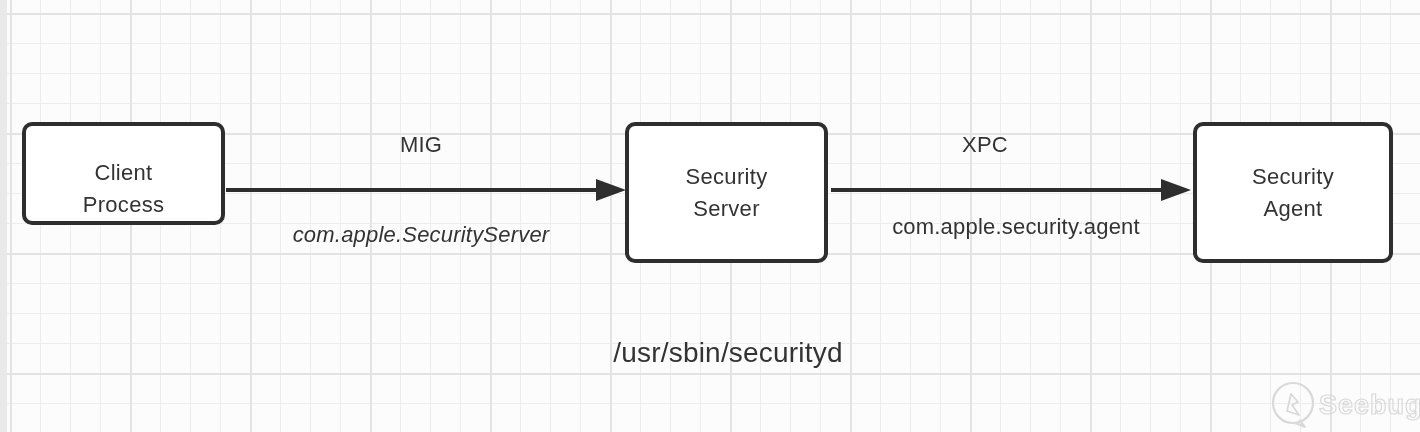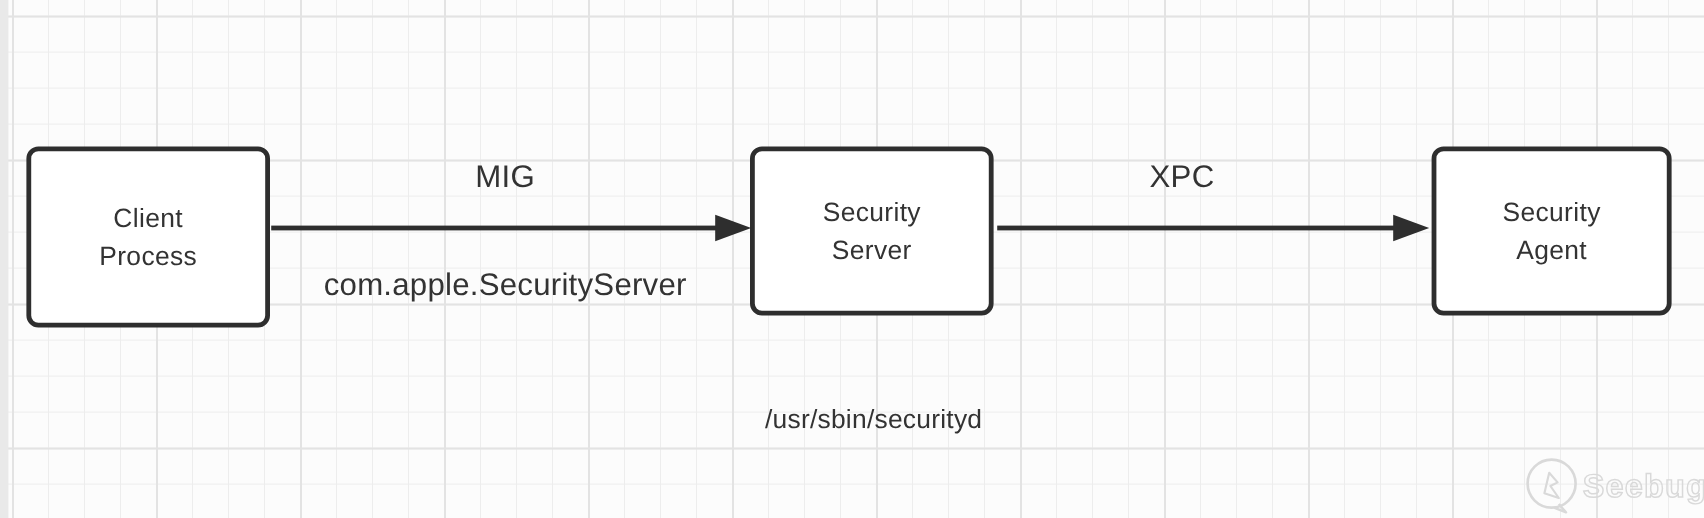--- a/index.html
+++ b/index.html
@@ -38,21 +38,21 @@
     justify-content: center;
     text-align: center;
   }
   .node-label {
     white-space: pre-line;
     font-size: 22px;
     line-height: 32px;
     color: #333333;
     letter-spacing: 0.3px;
   }
-  .node1 { left: 22px;   top: 122px; width: 203px; height: 151px; }
+  .node1 { left: 22px;   top: 122px; width: 203px; height: 103px; align-items: flex-end; }
   .node2 { left: 625px;  top: 122px; width: 203px; height: 141px; }
   .node3 { left: 1193px; top: 122px; width: 200px; height: 141px; }
 
   .arrow-shaft {
     position: absolute;
     height: 4px;
     top: 188px;
     background: #2e2e2e;
   }
   .shaft1 { left: 226px; width: 372px; }
@@ -64,34 +64,34 @@
     border-top: 11px solid transparent;
     border-bottom: 11px solid transparent;
     border-left: 30px solid #2e2e2e;
   }
   .head1 { left: 596px; }
   .head2 { left: 1161px; }
 
   .edge-label {
     position: absolute;
     transform: translateX(-50%);
-    font-size: 26px;
+    font-size: 22px;
     color: #333333;
     white-space: nowrap;
     letter-spacing: 0.2px;
   }
   .edge1-protocol { left: 421px;  top: 132px; }
-  .edge1-service  { left: 421px;  top: 222px; }
+  .edge1-service  { left: 421px;  top: 222px; font-style: italic; }
   .edge2-protocol { left: 985px; top: 132px; }
   .edge2-service  { left: 1016px; top: 214px; }
 
   .annotation {
     position: absolute;
     transform: translateX(-50%);
-    font-size: 22px;
+    font-size: 28px;
     color: #333333;
     white-space: nowrap;
     letter-spacing: 0.2px;
   }
   .annot1 { left: 728px;  top: 337px; }
   .annot2 { left: 1290px; top: 338px; }
 
   .watermark {
     position: absolute;
     left: 1268px;
@@ -119,20 +119,21 @@
   </div>
 
   <div class="arrow-shaft shaft1"></div>
   <div class="arrow-head head1"></div>
   <div class="edge-label edge1-protocol">MIG</div>
   <div class="edge-label edge1-service">com.apple.SecurityServer</div>
 
   <div class="arrow-shaft shaft2"></div>
   <div class="arrow-head head2"></div>
   <div class="edge-label edge2-protocol">XPC</div>
+  <div class="edge-label edge2-service">com.apple.security.agent</div>
 
   <div class="annotation annot1">/usr/sbin/securityd</div>
 
   <svg class="watermark" width="152" height="54" viewBox="0 0 152 54">
     <g stroke="#d9d9d9" fill="none" stroke-width="2.2" stroke-linejoin="round">
       <circle cx="25" cy="25" r="20"></circle>
       <path d="M31 42 L37 49 L27 45" stroke-width="2"></path>
       <path d="M19 33 L23 16 L30 24 L24 27 L31 37 Z" stroke-width="1.8"></path>
     </g>
     <text x="51" y="36" font-size="27" font-weight="700" letter-spacing="1" fill="none" stroke="#d9d9d9" stroke-width="1.2" font-family="Liberation Sans, DejaVu Sans, sans-serif">Seebug</text>

